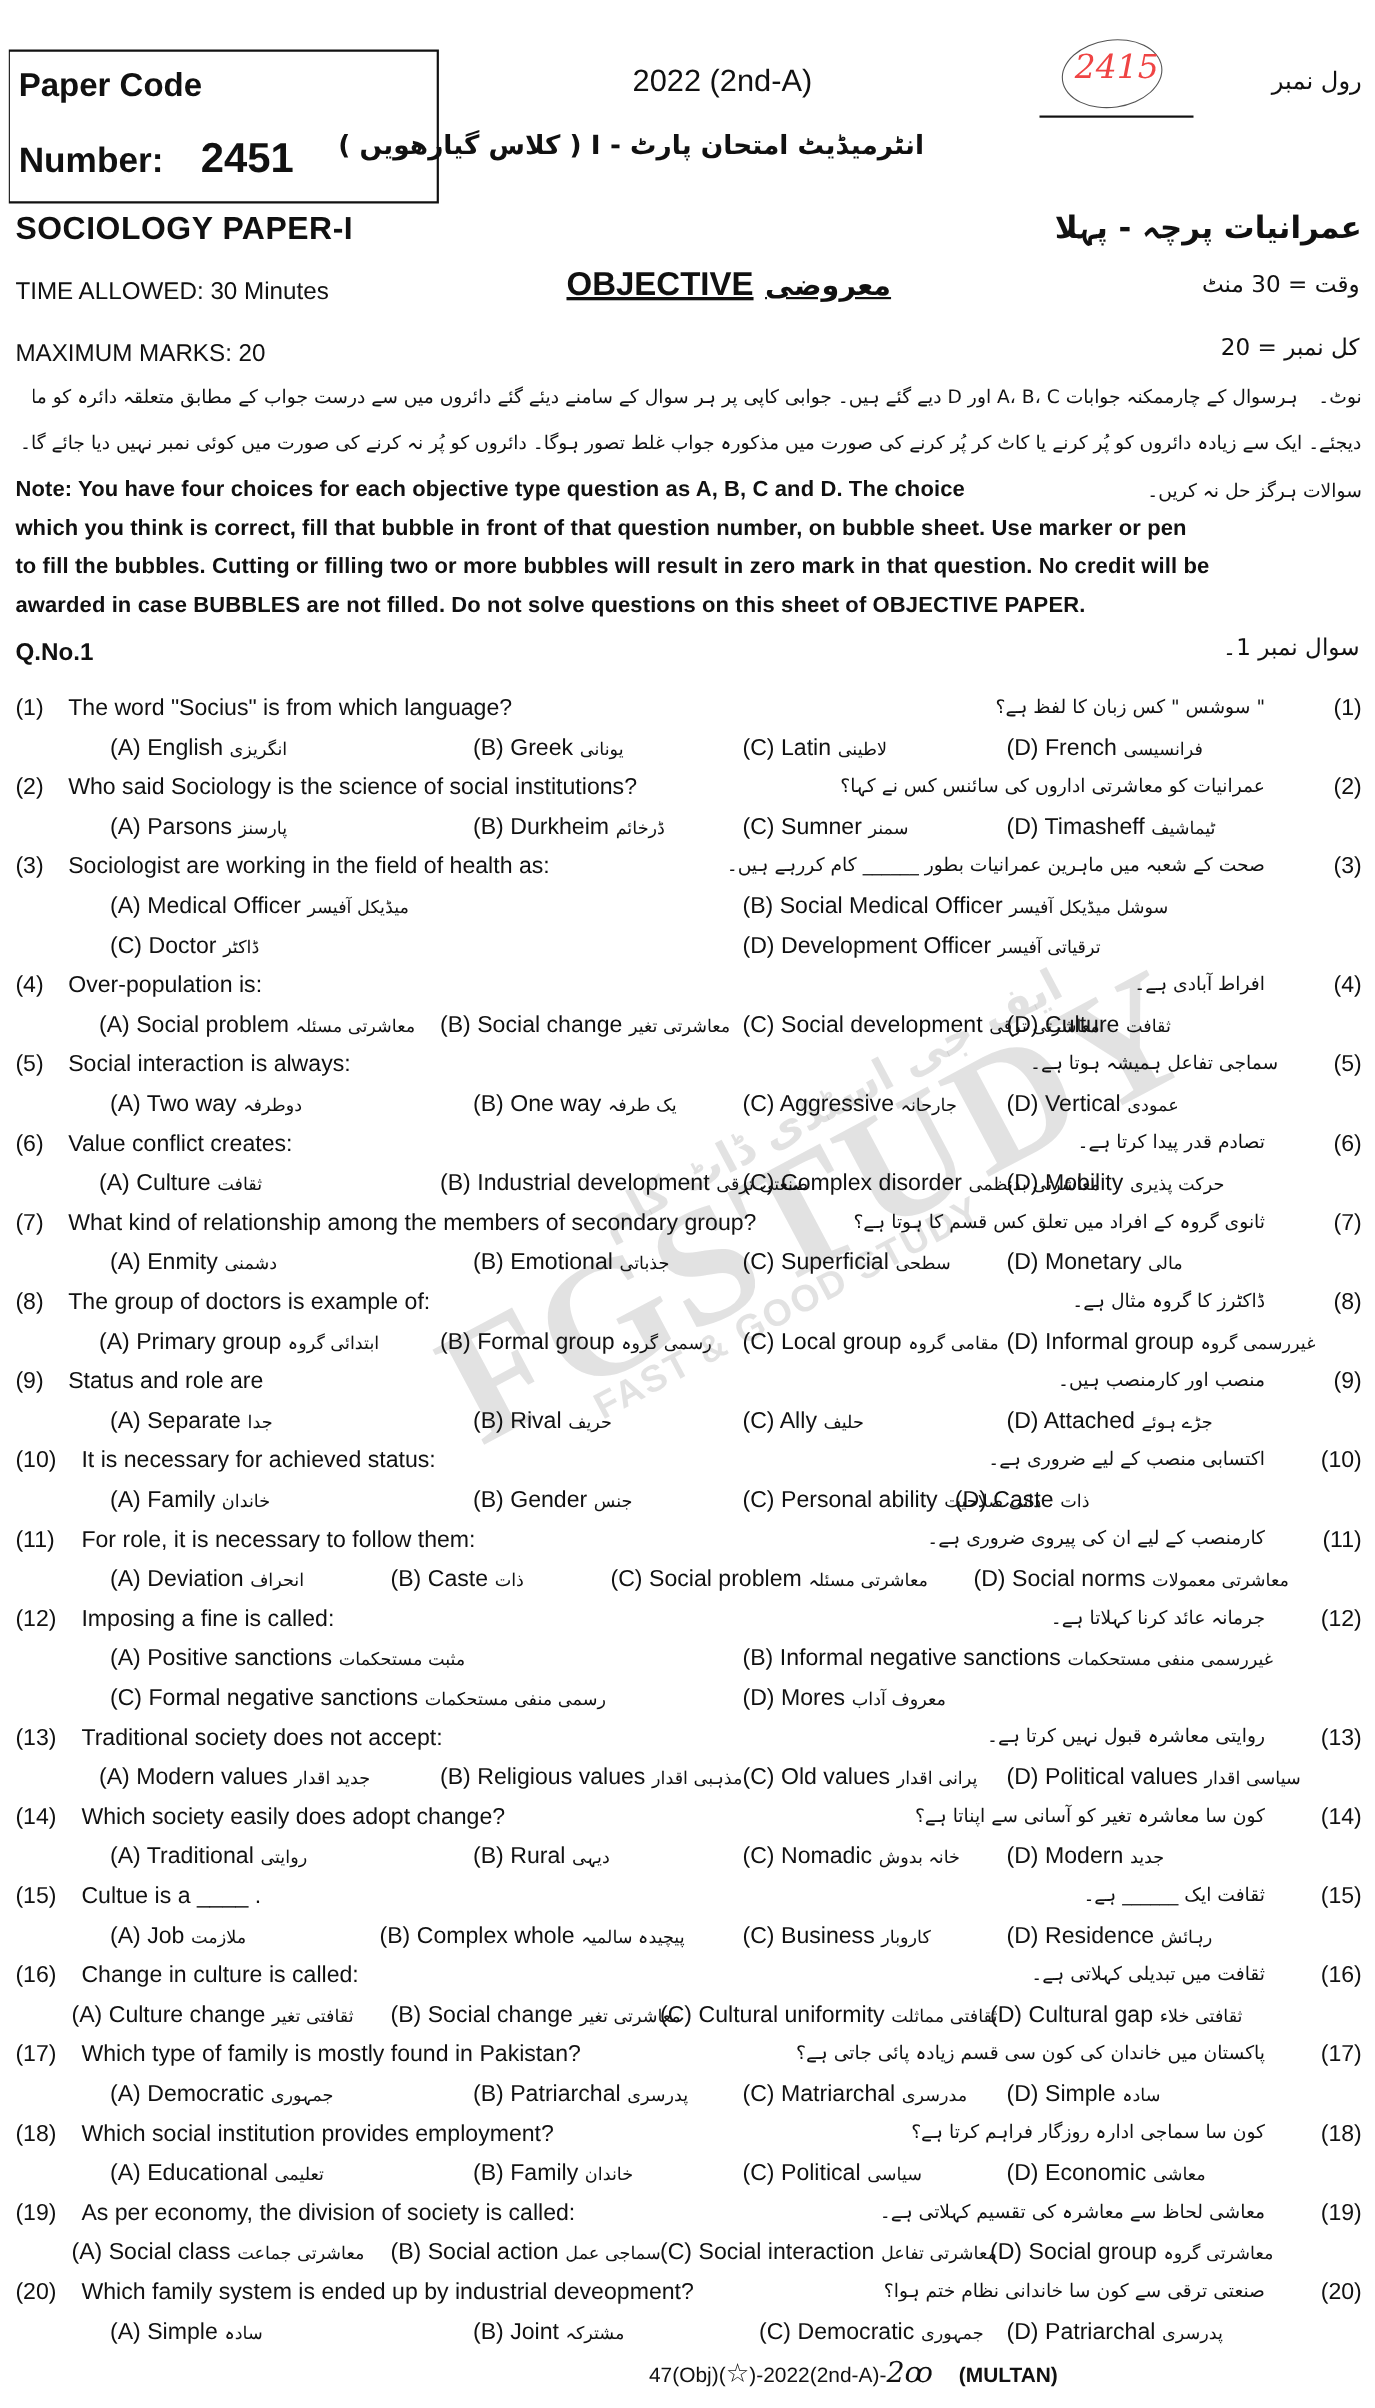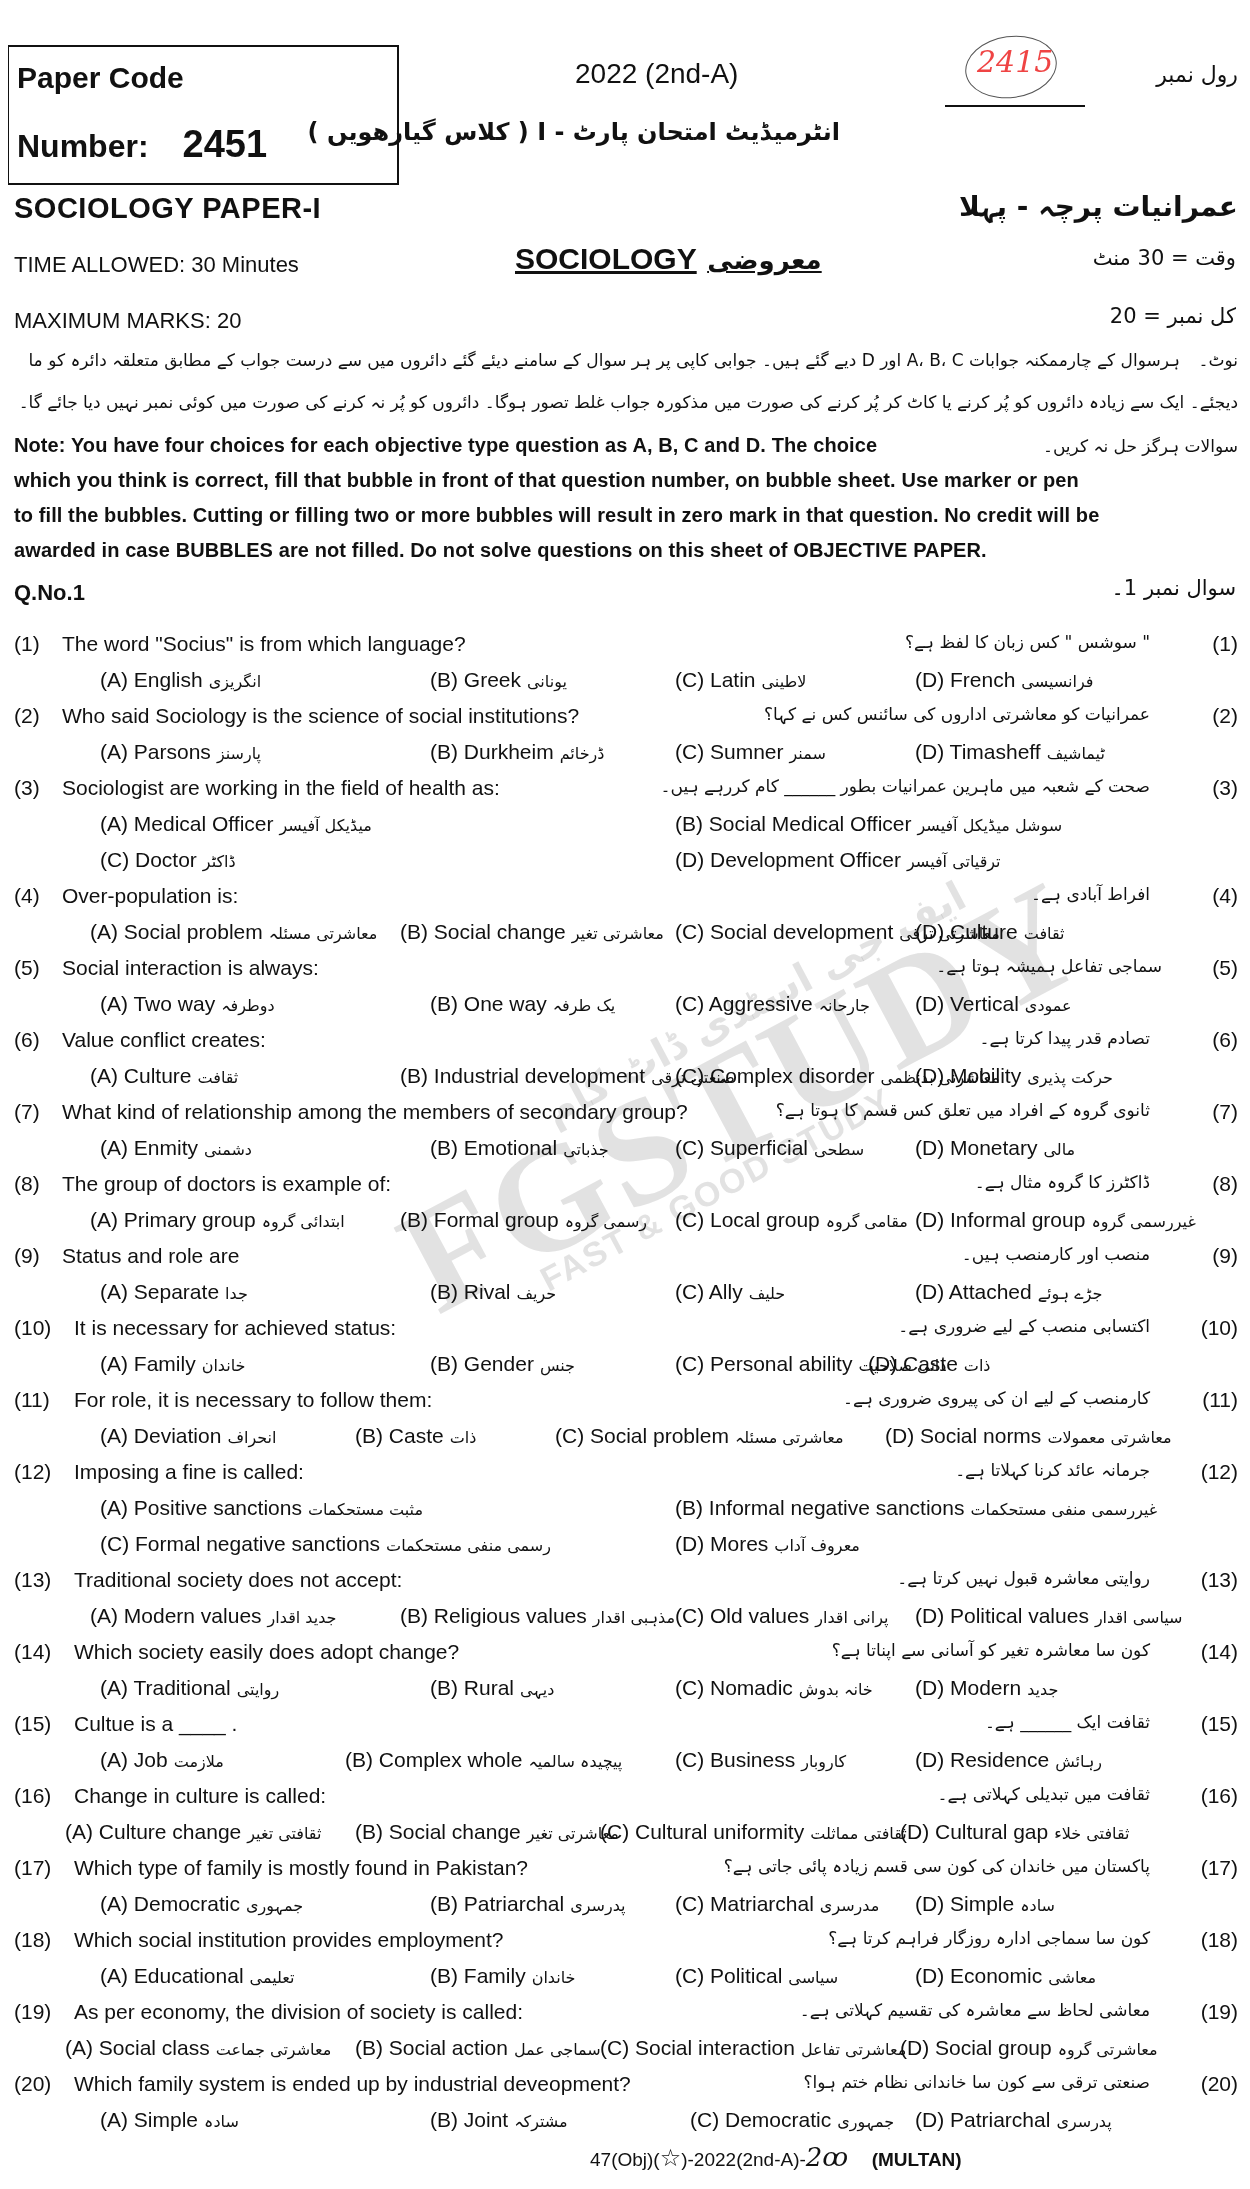--- a/index.html
+++ b/index.html
@@ -46,21 +46,21 @@
   <div style="position:absolute; left:20px; top:6px; width:90px; height:60px; border:1.5px solid #555; border-radius:50%; transform:rotate(-8deg);"></div>
   <div style="position:absolute; left:32px; top:14px; font-size:30px; font-family:'DejaVu Serif',serif; font-style:italic; color:#ef4444;">2415</div>
 </div>
 <div class="abs ur" style="right:12px; top:62px; font-size:22px;">رول نمبر</div>
 
 <div class="abs title" style="left:14px; top:192px;">SOCIOLOGY PAPER-I</div>
 <div class="abs ur" style="right:12px; top:190px; font-size:28px; font-weight:bold;">عمرانیات پرچہ - پہلا</div>
 
 <div class="abs meta" style="left:14px; top:252px;">TIME ALLOWED: 30 Minutes</div>
 <div class="abs" style="left:515px; top:242px;">
-  <span class="obj">SOCIOLOGY</span>
+  <span class="obj">OBJECTIVE</span>
   <span class="ur obj" style="font-size:26px; margin-left:6px;">معروضی</span>
 </div>
 <div class="abs ur" style="right:14px; top:246px; font-size:21px;">وقت = 30 منٹ</div>
 
 <div class="abs meta" style="left:14px; top:308px;">MAXIMUM MARKS: 20</div>
 <div class="abs ur" style="right:14px; top:304px; font-size:21px;">کل نمبر = 20</div>
 
 <div class="abs ur urnote" style="right:12px; top:350px;">نوٹ۔</div>
 <div class="abs ur urnote" style="right:70px; top:350px; width:1150px; overflow:hidden;">ہرسوال کے چارممکنہ جوابات A، B، C اور D دیے گئے ہیں۔ جوابی کاپی پر ہر سوال کے سامنے دیئے گئے دائروں میں سے درست جواب کے مطابق متعلقہ دائرہ کو مارکر یا پین سے بھر</div>
 <div class="abs ur urnote" style="right:12px; top:392px; width:1220px; overflow:hidden;">دیجئے۔ ایک سے زیادہ دائروں کو پُر کرنے یا کاٹ کر پُر کرنے کی صورت میں مذکورہ جواب غلط تصور ہوگا۔ دائروں کو پُر نہ کرنے کی صورت میں کوئی نمبر نہیں دیا جائے گا۔ اس سوالیہ پرچہ پر</div>

